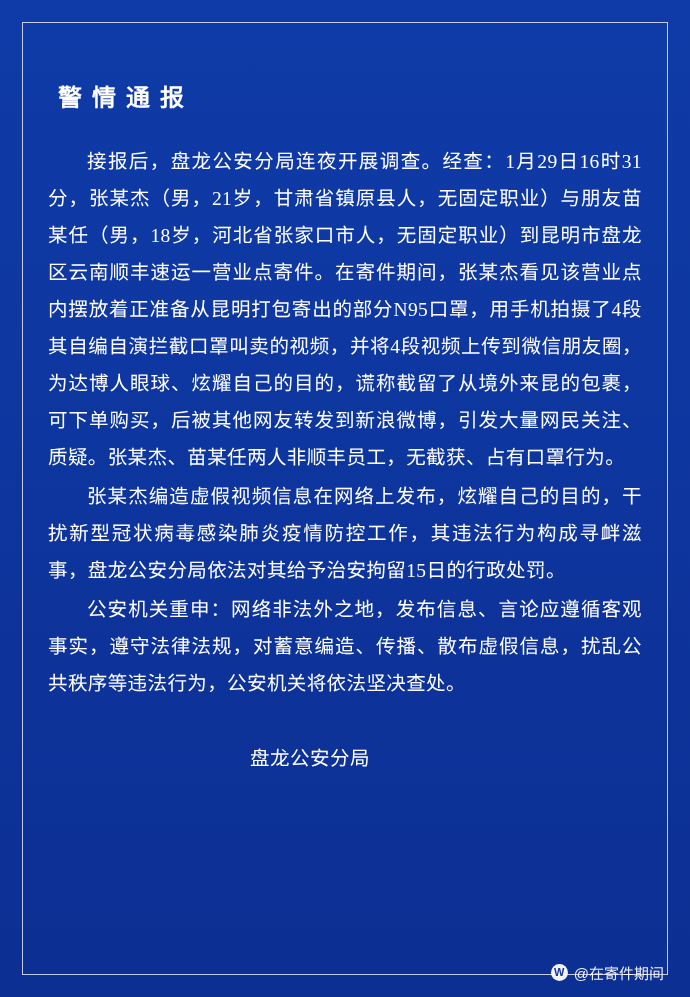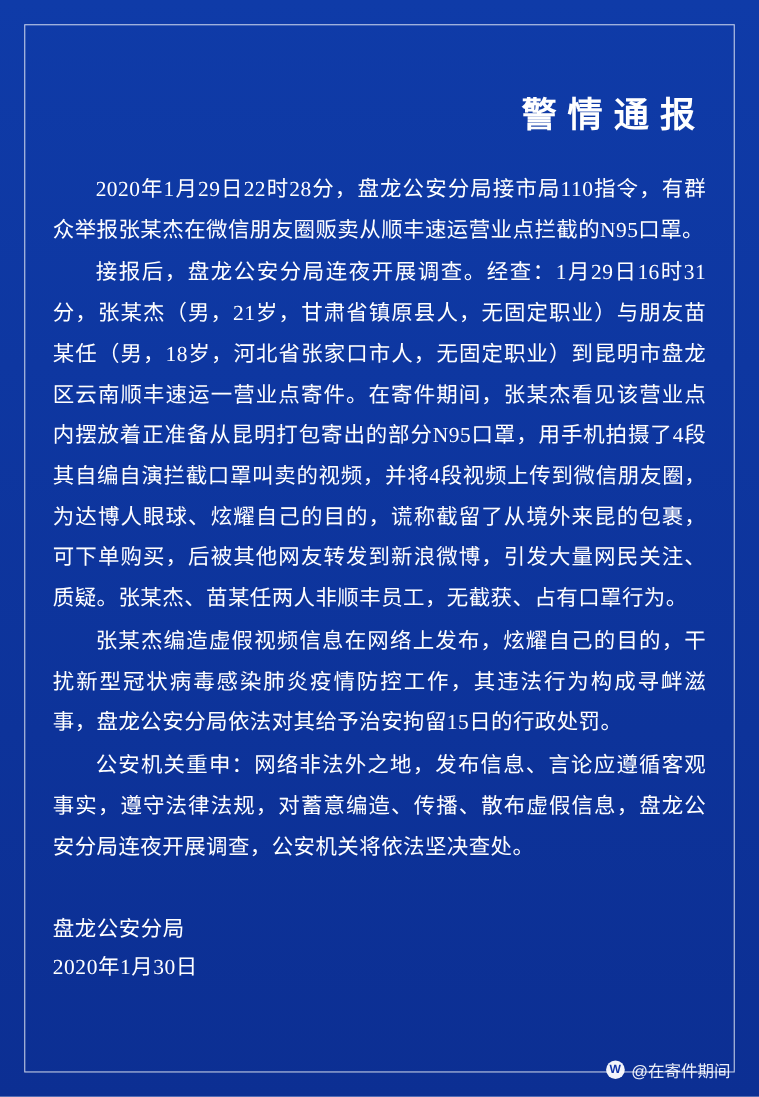--- a/index.html
+++ b/index.html
@@ -40,22 +40,22 @@
 
   .content {
     position: absolute;
     left: 48px;
     top: 48px;
     width: 594px;
     box-sizing: border-box;
   }
 
   .doc-title {
-    text-align: right;
-    font-size: 32px;
+    text-align: left;
+    font-size: 24px;
     font-weight: bold;
     letter-spacing: 10px;
     margin-top: 30px;
     margin-bottom: 30px;
     text-indent: 10px;
     font-family: "Liberation Serif", "DejaVu Serif", serif;
   }
 
   .body-text p {
     font-size: 19.5px;
@@ -63,21 +63,21 @@
     text-align: justify;
     text-justify: inter-ideograph;
     margin: 0 0 2px 0;
     text-indent: 2em;
     letter-spacing: 0.4px;
     font-family: "Liberation Serif", "DejaVu Serif", serif;
   }
 
   .signature {
     margin-top: 40px;
-    text-align: left;
+    text-align: center;
     padding-right: 70px;
   }
   .signature div {
     font-size: 19.5px;
     line-height: 34px;
     letter-spacing: 0.5px;
   }
 
   .watermark {
     position: absolute;
@@ -108,29 +108,27 @@
 
 <div class="page">
 
   <div class="frame"></div>
 
   <div class="content">
 
     <div class="doc-title">警情通报</div>
 
     <div class="body-text">
-      <p>2020年1月29日22时28分，盘龙公安分局接市局110指令，有群众举报张某杰在微信朋友圈贩卖从顺丰速运营业点拦截的N95口罩。</p>
       <p>接报后，盘龙公安分局连夜开展调查。经查：1月29日16时31分，张某杰（男，21岁，甘肃省镇原县人，无固定职业）与朋友苗某任（男，18岁，河北省张家口市人，无固定职业）到昆明市盘龙区云南顺丰速运一营业点寄件。在寄件期间，张某杰看见该营业点内摆放着正准备从昆明打包寄出的部分N95口罩，用手机拍摄了4段其自编自演拦截口罩叫卖的视频，并将4段视频上传到微信朋友圈，为达博人眼球、炫耀自己的目的，谎称截留了从境外来昆的包裹，可下单购买，后被其他网友转发到新浪微博，引发大量网民关注、质疑。张某杰、苗某任两人非顺丰员工，无截获、占有口罩行为。</p>
       <p>张某杰编造虚假视频信息在网络上发布，炫耀自己的目的，干扰新型冠状病毒感染肺炎疫情防控工作，其违法行为构成寻衅滋事，盘龙公安分局依法对其给予治安拘留15日的行政处罚。</p>
-      <p>公安机关重申：网络非法外之地，发布信息、言论应遵循客观事实，遵守法律法规，对蓄意编造、传播、散布虚假信息，盘龙公安分局连夜开展调查，公安机关将依法坚决查处。</p>
+      <p>公安机关重申：网络非法外之地，发布信息、言论应遵循客观事实，遵守法律法规，对蓄意编造、传播、散布虚假信息，扰乱公共秩序等违法行为，公安机关将依法坚决查处。</p>
     </div>
 
     <div class="signature">
       <div>盘龙公安分局</div>
-      <div>2020年1月30日</div>
     </div>
 
   </div>
 
   <div class="watermark">
     <span class="weibo-icon">W</span>
     <span>@在寄件期间</span>
   </div>
 
 </div>

